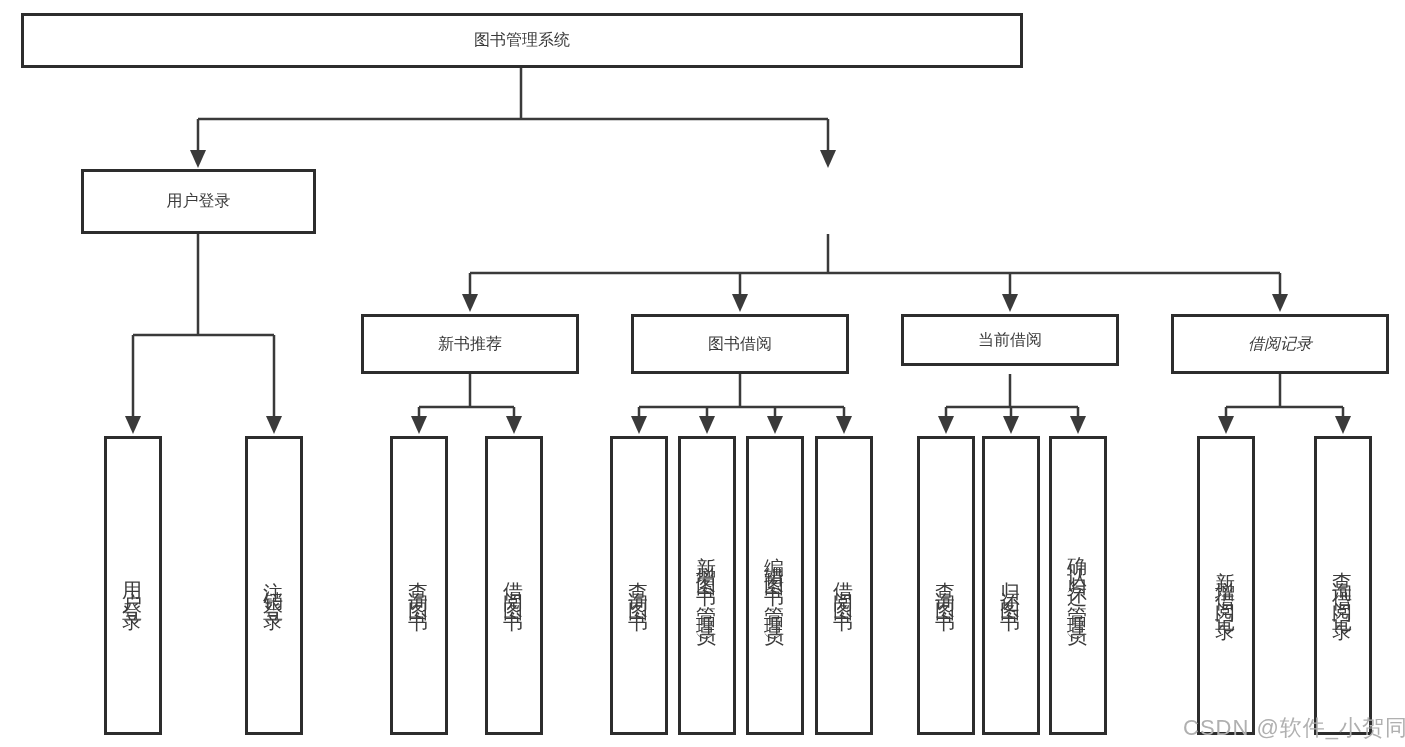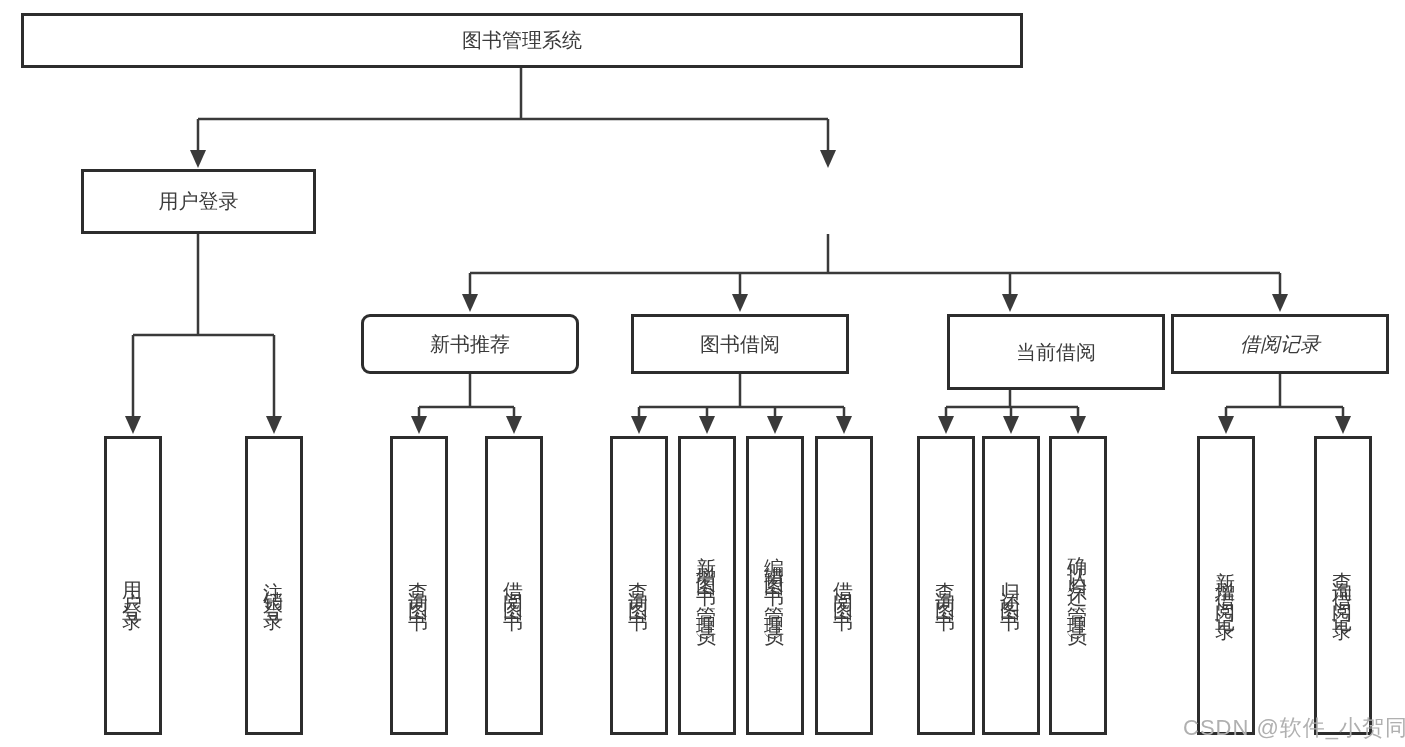--- a/index.html
+++ b/index.html
@@ -18,21 +18,21 @@
   }
   .box {
     position: absolute;
     box-sizing: border-box;
     background: #ffffff;
     border: 3px solid #2d2d2d;
     color: #3b3b3b;
     display: flex;
     align-items: center;
     justify-content: center;
-    font-size: 20px;
+    font-size: 16px;
     z-index: 1;
     white-space: nowrap;
   }
   .vbox {
     writing-mode: vertical-rl;
     letter-spacing: 10px;
     font-size: 20px;
     white-space: normal;
   }
   .watermark {
@@ -91,23 +91,23 @@
       <polygon points="1070,416 1086,416 1078,434"></polygon>
       <polygon points="1218,416 1234,416 1226,434"></polygon>
       <polygon points="1335,416 1351,416 1343,434"></polygon>
     </g>
   </svg>
 
   <div class="box" style="left:21px; top:13px; width:1002px; height:55px;">图书管理系统</div>
 
   <div class="box" style="left:81px; top:169px; width:235px; height:65px;">用户登录</div>
 
-  <div class="box" style="left:361px; top:314px; width:218px; height:60px;border-radius:9px;">新书推荐</div>
+  <div class="box" style="left:361px; top:314px; width:218px; height:60px;">新书推荐</div>
   <div class="box" style="left:631px; top:314px; width:218px; height:60px;">图书借阅</div>
-  <div class="box" style="left:901px; top:314px; width:218px; height:76px;margin-left:46px;">当前借阅</div>
+  <div class="box" style="left:901px; top:314px; width:218px; height:52px;">当前借阅</div>
   <div class="box" style="left:1171px; top:314px; width:218px; height:60px;font-style:italic;">借阅记录</div>
 
   <div class="box vbox" style="left:104px; top:436px; width:58px; height:299px;">用户登录</div>
   <div class="box vbox" style="left:245px; top:436px; width:58px; height:299px;">注销登录</div>
 
   <div class="box vbox" style="left:390px; top:436px; width:58px; height:299px;">查询图书</div>
   <div class="box vbox" style="left:485px; top:436px; width:58px; height:299px;">借阅图书</div>
 
   <div class="box vbox" style="left:610px; top:436px; width:58px; height:299px;">查询图书</div>
   <div class="box vbox" style="left:678px; top:436px; width:58px; height:299px;">新增图书（管理员）</div>

